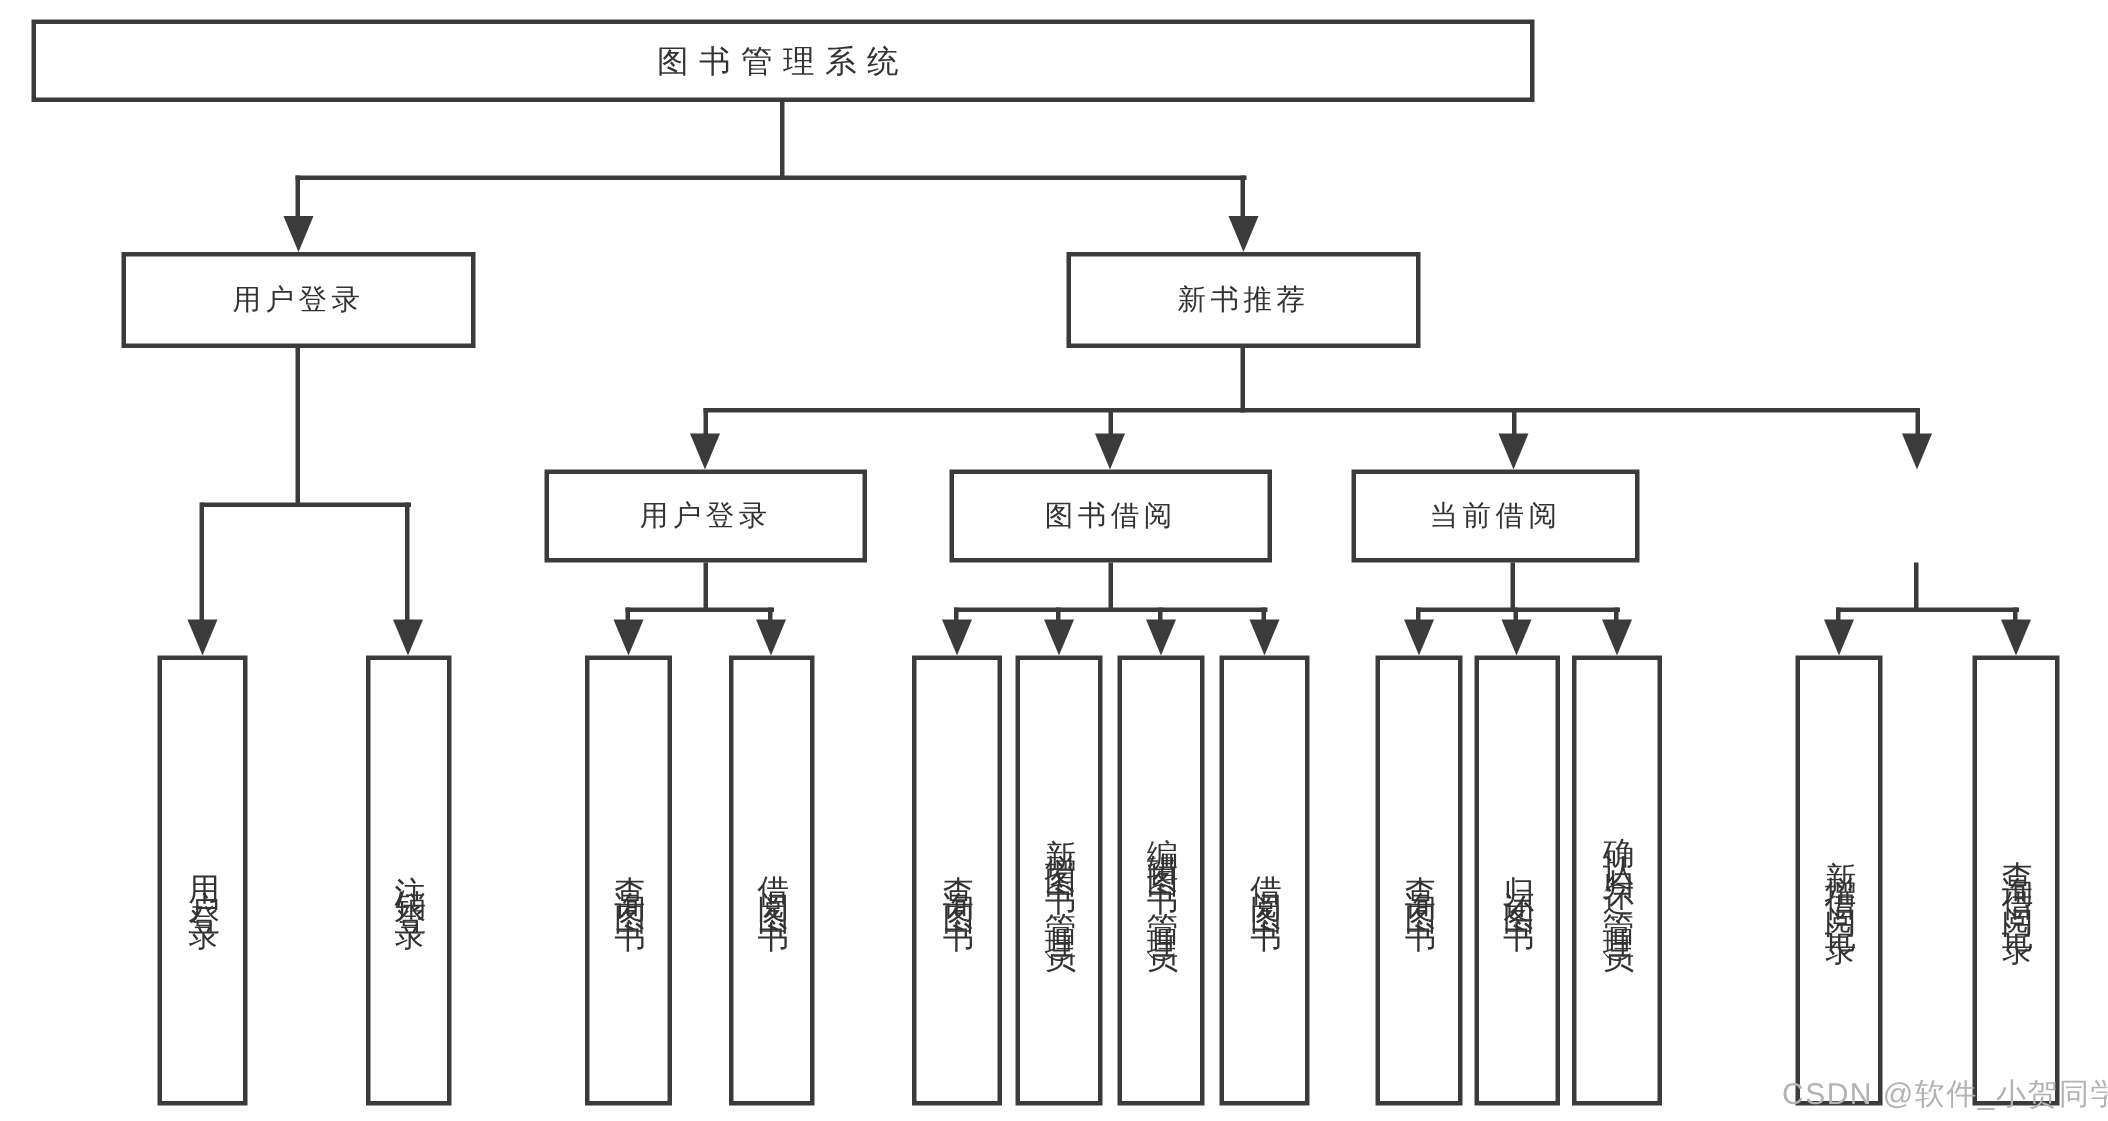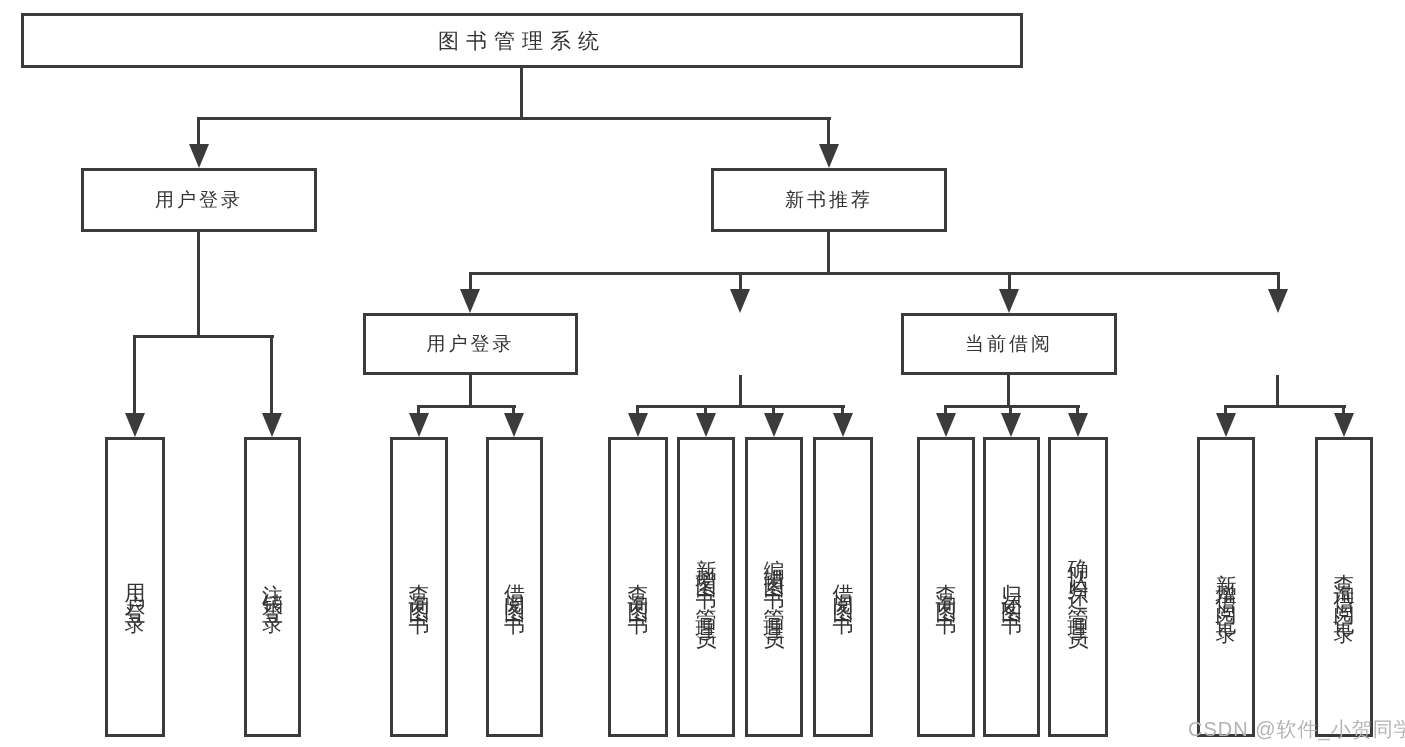--- a/index.html
+++ b/index.html
@@ -76,21 +76,24 @@
   <div class="vline" style="left:739px;top:272px;height:20px"></div>
   <div class="arrow" style="left:730px;top:289px"></div>
   <div class="vline" style="left:1008px;top:272px;height:20px"></div>
   <div class="arrow" style="left:999px;top:289px"></div>
   <div class="vline" style="left:1277px;top:272px;height:20px"></div>
   <div class="arrow" style="left:1268px;top:289px"></div>
 
   <div class="node" style="left:363px;top:313px;width:215px;height:62px">
     <span>用户登录</span>
   </div>
-  <div class="node" style="left:901px;top:313px;width:216px;height:62px">
+  <div class="node" style="left:633px;top:313px;width:215px;height:62px">
+    <span>图书借阅</span>
+  </div>
+  <div class="node" style="left:901px;top:313px;width:192px;height:62px">
     <span>当前借阅</span>
   </div>
 
   <div class="vline" style="left:469px;top:375px;height:33px"></div>
   <div class="hline" style="left:417px;top:405px;width:99px"></div>
   <div class="vline" style="left:417px;top:405px;height:10px"></div>
   <div class="arrow" style="left:409px;top:413px"></div>
   <div class="vline" style="left:512px;top:405px;height:10px"></div>
   <div class="arrow" style="left:504px;top:413px"></div>
 

